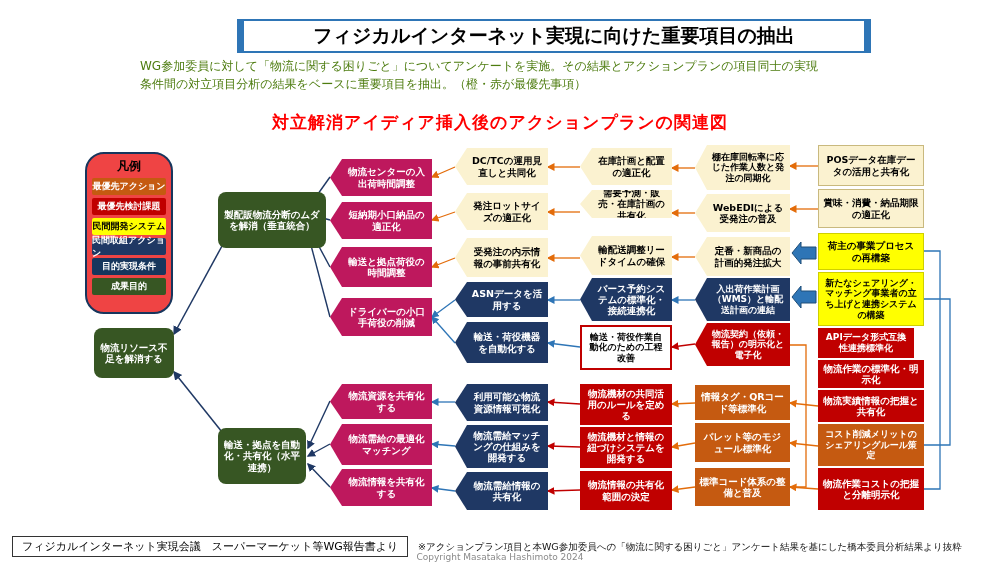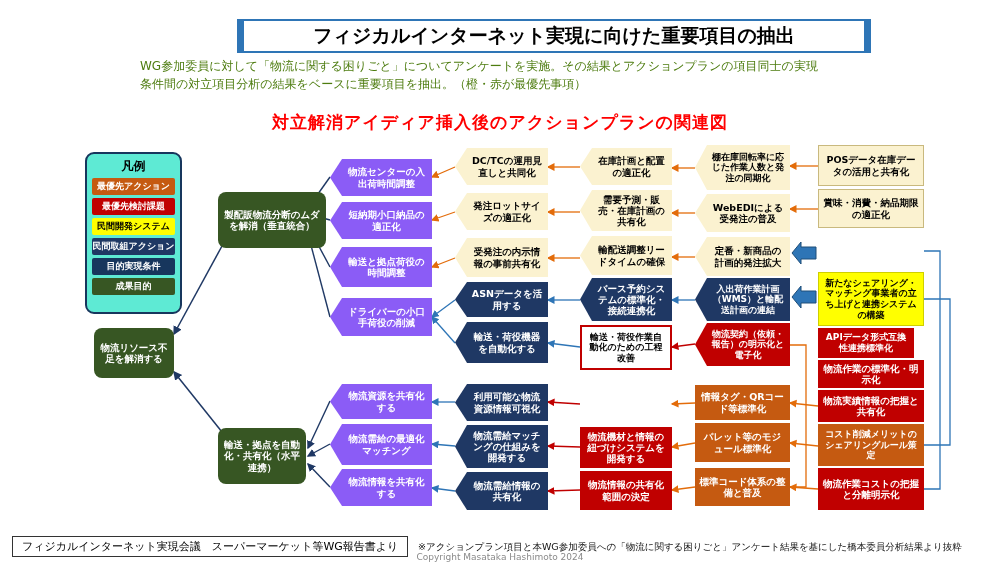--- a/index.html
+++ b/index.html
@@ -5,30 +5,30 @@
   html,body{margin:0;padding:0;background:#fff;}
   .canvas{position:relative;width:1000px;height:562px;background:#fff;overflow:hidden;
           font-family:"DejaVu Sans","Liberation Sans",sans-serif;outline:1px solid #d8d8d8;}
   .lines{position:absolute;left:0;top:0;width:1000px;height:562px;z-index:1;pointer-events:none;}
   .main-title{position:absolute;left:237px;top:19px;width:620px;height:30px;z-index:2;
       border:2px solid #2e75b6;border-left:7px solid #2e75b6;border-right:7px solid #2e75b6;
       display:flex;align-items:center;justify-content:center;font-size:19px;font-weight:bold;color:#000;}
   .subtitle{position:absolute;left:140px;top:57px;width:748px;z-index:2;font-size:12px;color:#4d7c0f;line-height:1.5;}
   .diagram-title{position:absolute;left:0;top:111px;width:1000px;z-index:2;text-align:center;
       font-size:17px;font-weight:bold;color:#ff0000;letter-spacing:1px;}
-  .legend{position:absolute;left:85px;top:152px;width:97px;height:162px;z-index:2;background:#5eead4;
-      border:2px solid #17365d;border-radius:9px;padding:4px 5px;box-sizing:border-box;}
+  .legend{position:absolute;left:85px;top:152px;width:88px;height:162px;z-index:2;background:#ef4444;
+      border:2px solid #17365d;border-radius:19px;padding:4px 5px;box-sizing:border-box;}
   .legend-title{text-align:center;font-weight:bold;font-size:12px;color:#000;margin-bottom:3px;}
   .lg-item{height:17px;margin:3px 0;display:flex;align-items:center;justify-content:center;
       font-size:9px;font-weight:bold;color:#fff;border-radius:2px;}
   .node{position:absolute;z-index:2;display:flex;align-items:center;justify-content:center;
       text-align:center;font-weight:bold;font-size:9.5px;line-height:1.18;box-sizing:border-box;padding:2px 4px;}
   .chev{clip-path:polygon(12px 0,100% 0,100% 100%,12px 100%,0 50%);padding-left:15px;}
   .navy{background:#1f3864;color:#fff;}
-  .navy2{background:#8b5cf6;color:#fff;}
+  .navy2{background:#be185d;color:#fff;}
   .cream{background:#fbf2d0;color:#000;}
   .cream-rect{background:#fbf2d0;color:#000;border:1px solid #c9b97e;}
   .red{background:#c00000;color:#fff;}
   .orange{background:#c55a11;color:#fff;}
   .yellow{background:#ffff00;color:#000;border:1px solid #cfcf00;}
   .green{background:#375623;color:#fff;border-radius:8px;}
   .whitered{background:#fff;color:#000;border:2px solid #c00000;}
   .fs9{font-size:9px;}
   .src-box{position:absolute;left:12px;top:536px;z-index:2;border:1.5px solid #333;background:#fff;
       font-size:11px;color:#000;padding:2px 9px;}
@@ -143,38 +143,40 @@
   <div class="node chev cream" style="left:455px;top:148px;width:93px;height:37px">DC/TCの運用見直しと共同化</div>
   <div class="node chev cream" style="left:455px;top:193px;width:93px;height:37px">発注ロットサイズの適正化</div>
   <div class="node chev cream" style="left:455px;top:238px;width:93px;height:39px">受発注の内示情報の事前共有化</div>
   <div class="node chev navy" style="left:455px;top:282px;width:93px;height:35px">ASNデータを活用する</div>
   <div class="node chev navy" style="left:455px;top:322px;width:93px;height:41px">輸送・荷役機器を自動化する</div>
   <div class="node chev navy" style="left:455px;top:384px;width:93px;height:37px">利用可能な物流資源情報可視化</div>
   <div class="node chev navy" style="left:455px;top:425px;width:93px;height:43px">物流需給マッチングの仕組みを開発する</div>
   <div class="node chev navy" style="left:455px;top:472px;width:93px;height:38px">物流需給情報の共有化</div>
 
   <div class="node chev cream" style="left:580px;top:148px;width:92px;height:37px">在庫計画と配置の適正化</div>
-  <div class="node chev cream" style="left:580px;top:190px;width:92px;height:41px">需要予測・販売・在庫計画の共有化</div>
+  <div class="node chev cream" style="left:580px;top:190px;width:92px;height:28px">需要予測・販売・在庫計画の共有化</div>
   <div class="node chev cream" style="left:580px;top:236px;width:92px;height:39px">輸配送調整リードタイムの確保</div>
   <div class="node chev navy" style="left:580px;top:278px;width:92px;height:43px">バース予約システムの標準化・接続連携化</div>
   <div class="node whitered fs9" style="left:580px;top:325px;width:92px;height:45px">輸送・荷役作業自動化のための工程改善</div>
+  <div class="node red" style="left:580px;top:384px;width:92px;height:41px">物流機材の共同活用のルールを定める</div>
   <div class="node red" style="left:580px;top:427px;width:92px;height:41px">物流機材と情報の紐づけシステムを開発する</div>
   <div class="node red" style="left:580px;top:471px;width:92px;height:39px">物流情報の共有化範囲の決定</div>
 
   <div class="node chev cream fs9" style="left:695px;top:145px;width:95px;height:45px">棚在庫回転率に応じた作業人数と発注の同期化</div>
   <div class="node chev cream" style="left:695px;top:194px;width:95px;height:38px">WebEDIによる受発注の普及</div>
   <div class="node chev cream" style="left:695px;top:237px;width:95px;height:39px">定番・新商品の計画的発注拡大</div>
   <div class="node chev navy fs9" style="left:695px;top:278px;width:95px;height:43px">入出荷作業計画（WMS）と輸配送計画の連結</div>
   <div class="node chev red fs9" style="left:695px;top:323px;width:95px;height:43px">物流契約（依頼・報告）の明示化と電子化</div>
   <div class="node orange" style="left:695px;top:385px;width:95px;height:35px">情報タグ・QRコード等標準化</div>
   <div class="node orange" style="left:695px;top:423px;width:95px;height:39px">パレット等のモジュール標準化</div>
   <div class="node orange" style="left:695px;top:468px;width:95px;height:38px">標準コード体系の整備と普及</div>
 
   <div class="node cream-rect" style="left:818px;top:145px;width:106px;height:41px">POSデータ在庫データの活用と共有化</div>
   <div class="node cream-rect" style="left:818px;top:189px;width:106px;height:39px">賞味・消費・納品期限の適正化</div>
+  <div class="node yellow" style="left:818px;top:233px;width:106px;height:37px">荷主の事業プロセスの再構築</div>
   <div class="node yellow fs9" style="left:818px;top:272px;width:106px;height:54px">新たなシェアリング・マッチング事業者の立ち上げと連携システムの構築</div>
   <div class="node red fs9" style="left:818px;top:328px;width:96px;height:30px">APIデータ形式互換性連携標準化</div>
   <div class="node red" style="left:818px;top:360px;width:106px;height:28px">物流作業の標準化・明示化</div>
   <div class="node red" style="left:818px;top:390px;width:106px;height:32px">物流実績情報の把握と共有化</div>
   <div class="node orange fs9" style="left:818px;top:424px;width:106px;height:42px">コスト削減メリットのシェアリングルール策定</div>
   <div class="node red" style="left:818px;top:468px;width:106px;height:42px">物流作業コストの把握と分離明示化</div>
 
   <div class="src-box">フィジカルインターネット実現会議　スーパーマーケット等WG報告書より</div>
   <div class="note">※アクションプラン項目と本WG参加委員への「物流に関する困りごと」アンケート結果を基にした橋本委員分析結果より抜粋</div>
   <div class="copyright">Copyright Masataka Hashimoto 2024</div>

